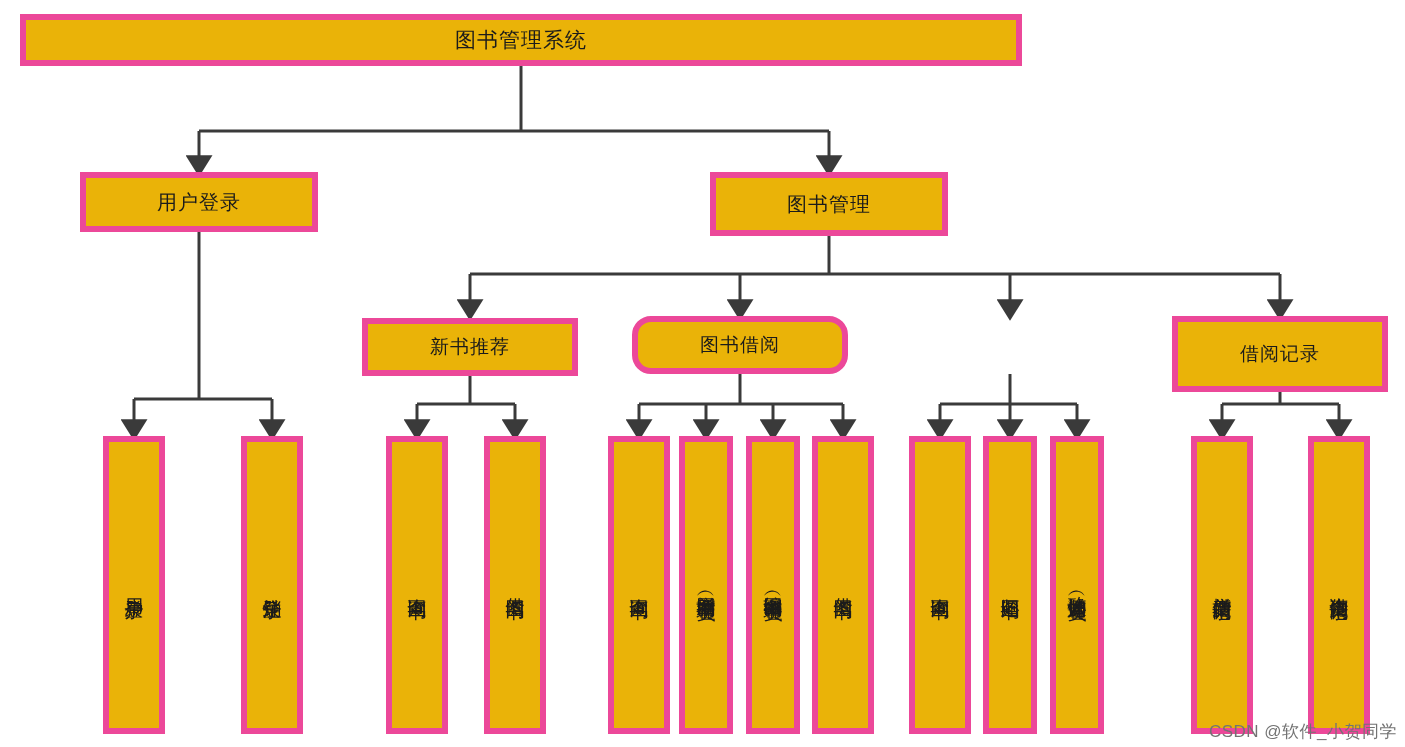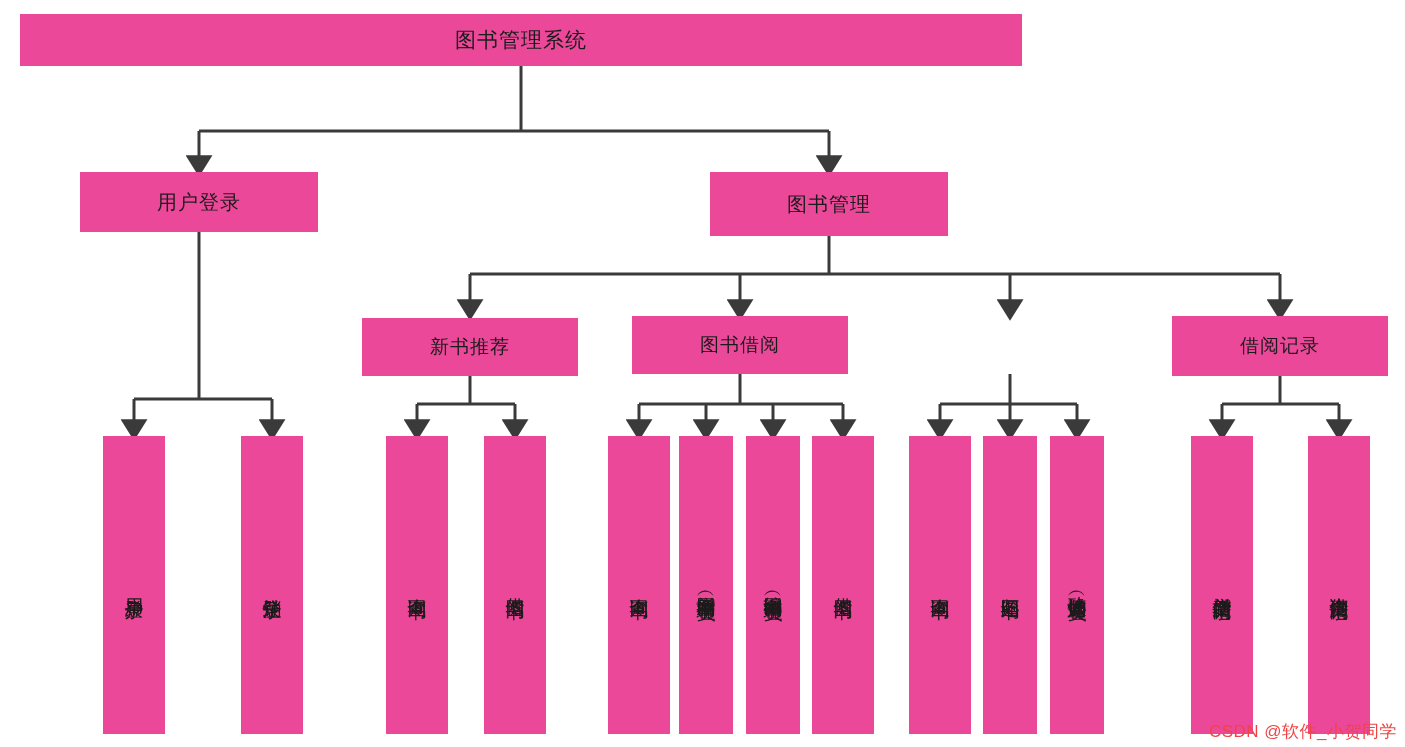--- a/index.html
+++ b/index.html
@@ -21,22 +21,22 @@
     position: absolute;
     left: 0;
     top: 0;
     width: 1405px;
     height: 747px;
     pointer-events: none;
   }
   .node {
     position: absolute;
     box-sizing: border-box;
-    background: #ec4899;
-    border: 4px solid #ec4899;
+    background: #eab308;
+    border: 6px solid #ec4899;
     display: flex;
     align-items: center;
     justify-content: center;
     text-align: center;
     color: #1b1b1b;
     font-size: 20px;
     line-height: 1.25;
   }
   .node.root {
     font-size: 21px;
@@ -61,21 +61,21 @@
   }
   .hlabel {
     white-space: nowrap;
     letter-spacing: 1px;
   }
   .watermark {
     position: absolute;
     right: 8px;
     bottom: 4px;
     font-size: 17px;
-    color: #ef4444;
+    color: #737373;
     letter-spacing: 0.5px;
     white-space: nowrap;
     margin-top: 28px;
   }
 </style>
 </head>
 <body>
 
 <div id="canvas">
 
@@ -136,24 +136,24 @@
   <div class="node level2" style="left:80px; top:172px; width:238px; height:60px;">
     <span class="hlabel">用户登录</span>
   </div>
   <div class="node level2" style="left:710px; top:172px; width:238px; height:64px;">
     <span class="hlabel">图书管理</span>
   </div>
 
   <div class="node level3" style="left:362px; top:318px; width:216px; height:58px;">
     <span class="hlabel">新书推荐</span>
   </div>
-  <div class="node level3" style="left:632px; top:316px; width:216px; height:58px;">
+  <div class="node level3" style="left:632px; top:316px; width:216px; height:58px;border-radius:19px;">
     <span class="hlabel">图书借阅</span>
   </div>
-  <div class="node level3" style="left:1172px; top:316px; width:216px; height:60px;">
+  <div class="node level3" style="left:1172px; top:316px; width:216px; height:76px;">
     <span class="hlabel">借阅记录</span>
   </div>
 
   <div class="node leaf" style="left:103px; top:436px; width:62px; height:298px;">
     <span class="vlabel">用户登录</span>
   </div>
   <div class="node leaf" style="left:241px; top:436px; width:62px; height:298px;">
     <span class="vlabel">注销登录</span>
   </div>
   <div class="node leaf" style="left:386px; top:436px; width:62px; height:298px;">

